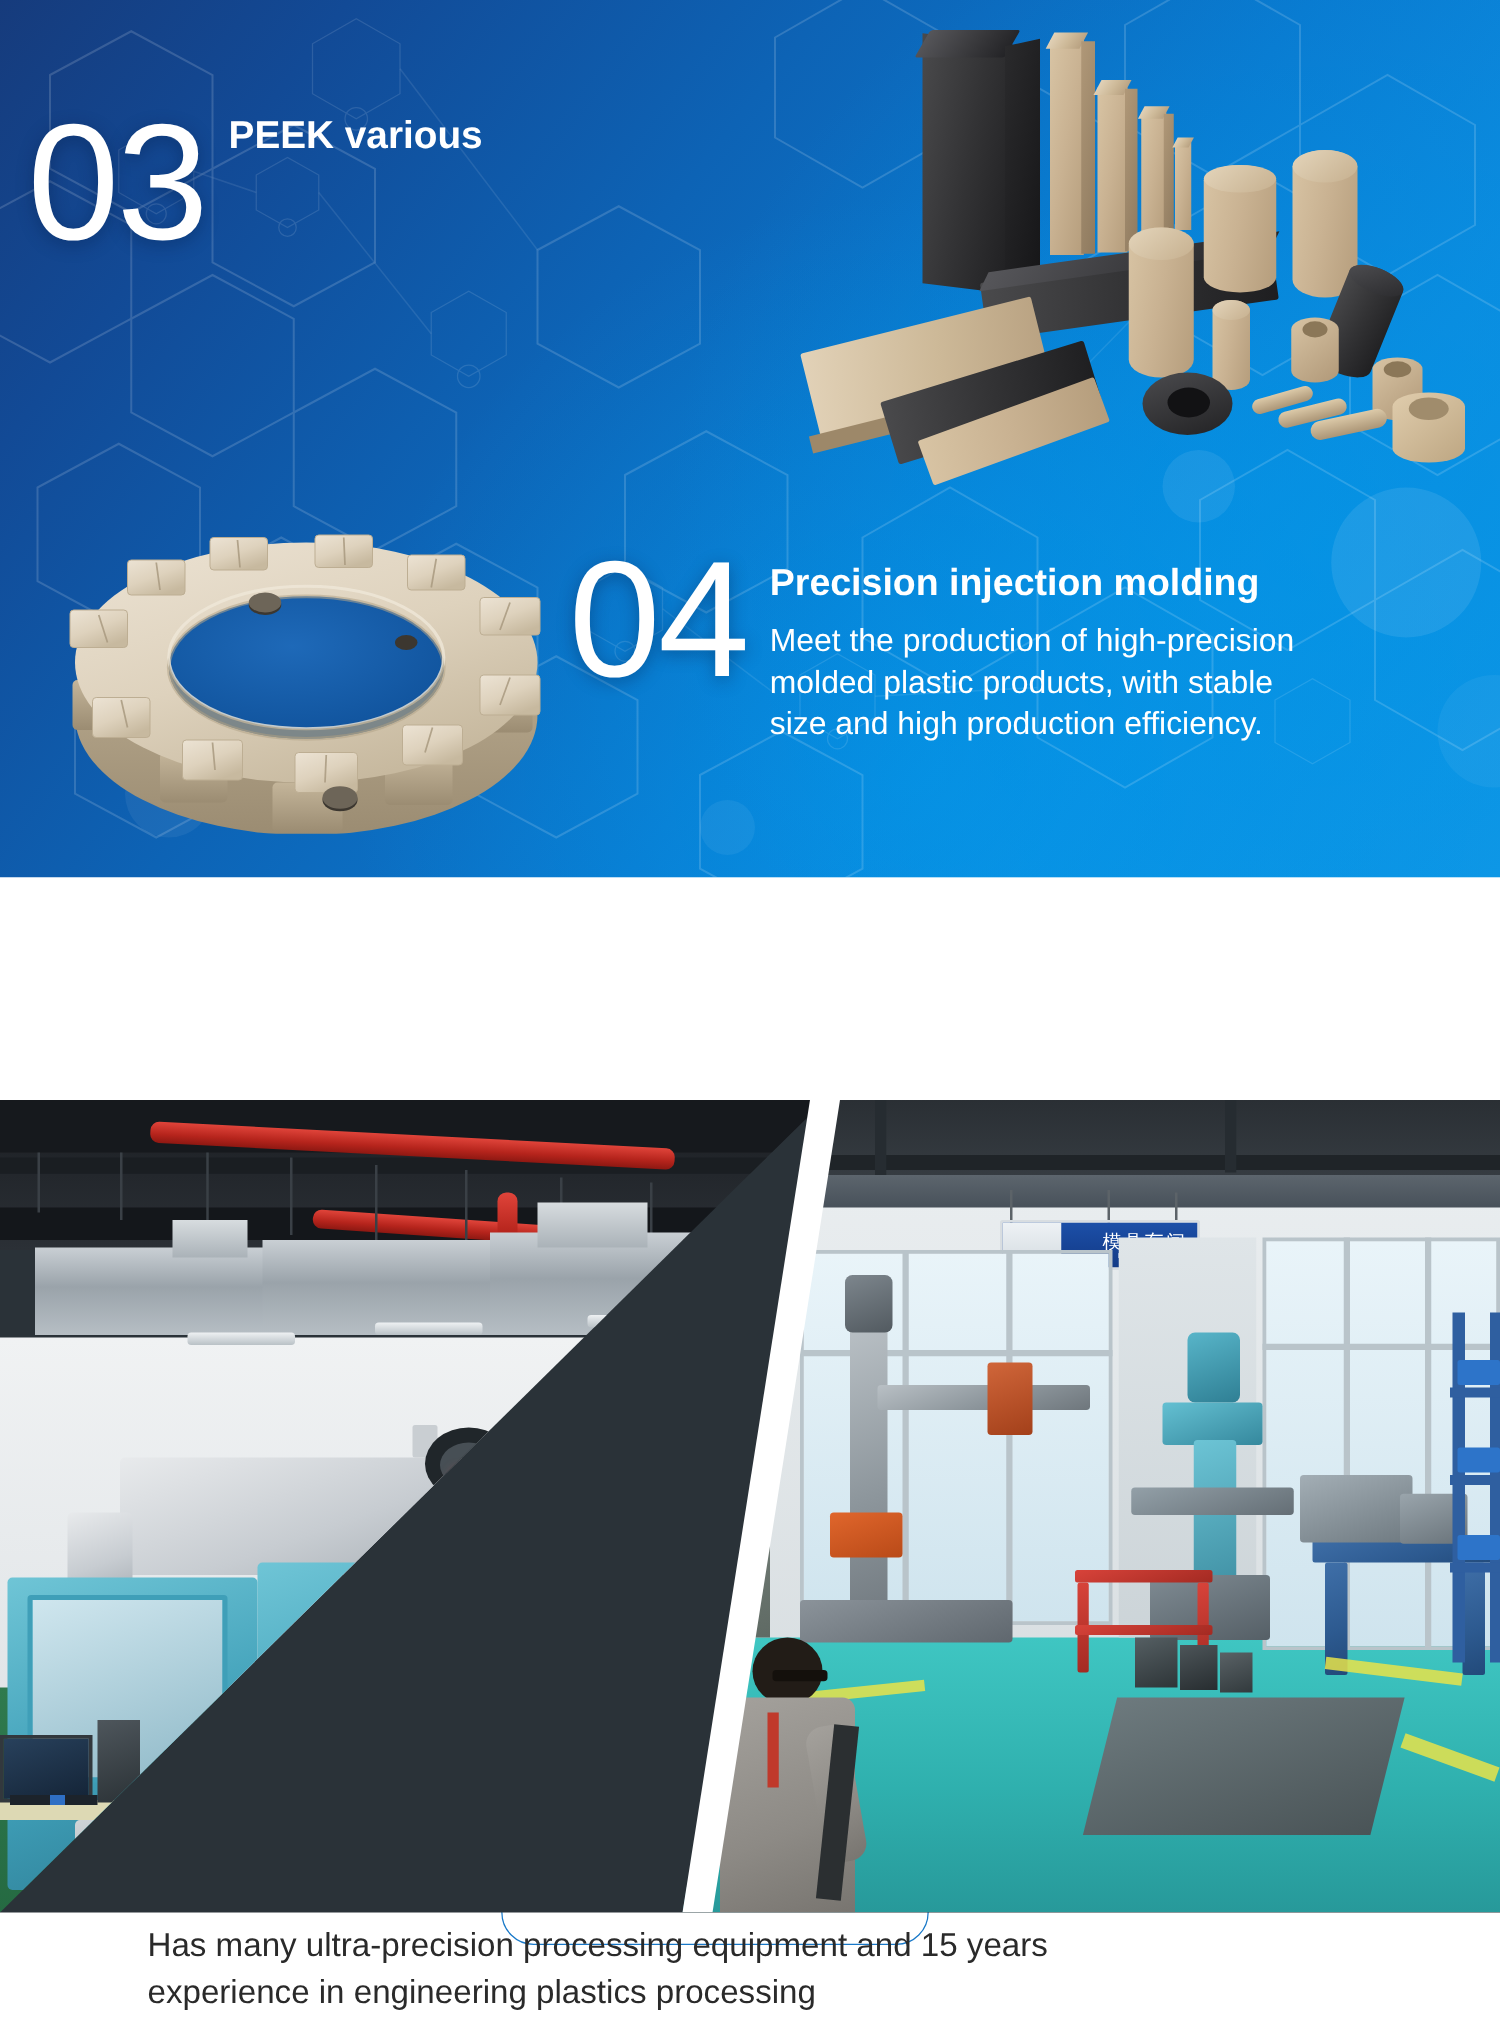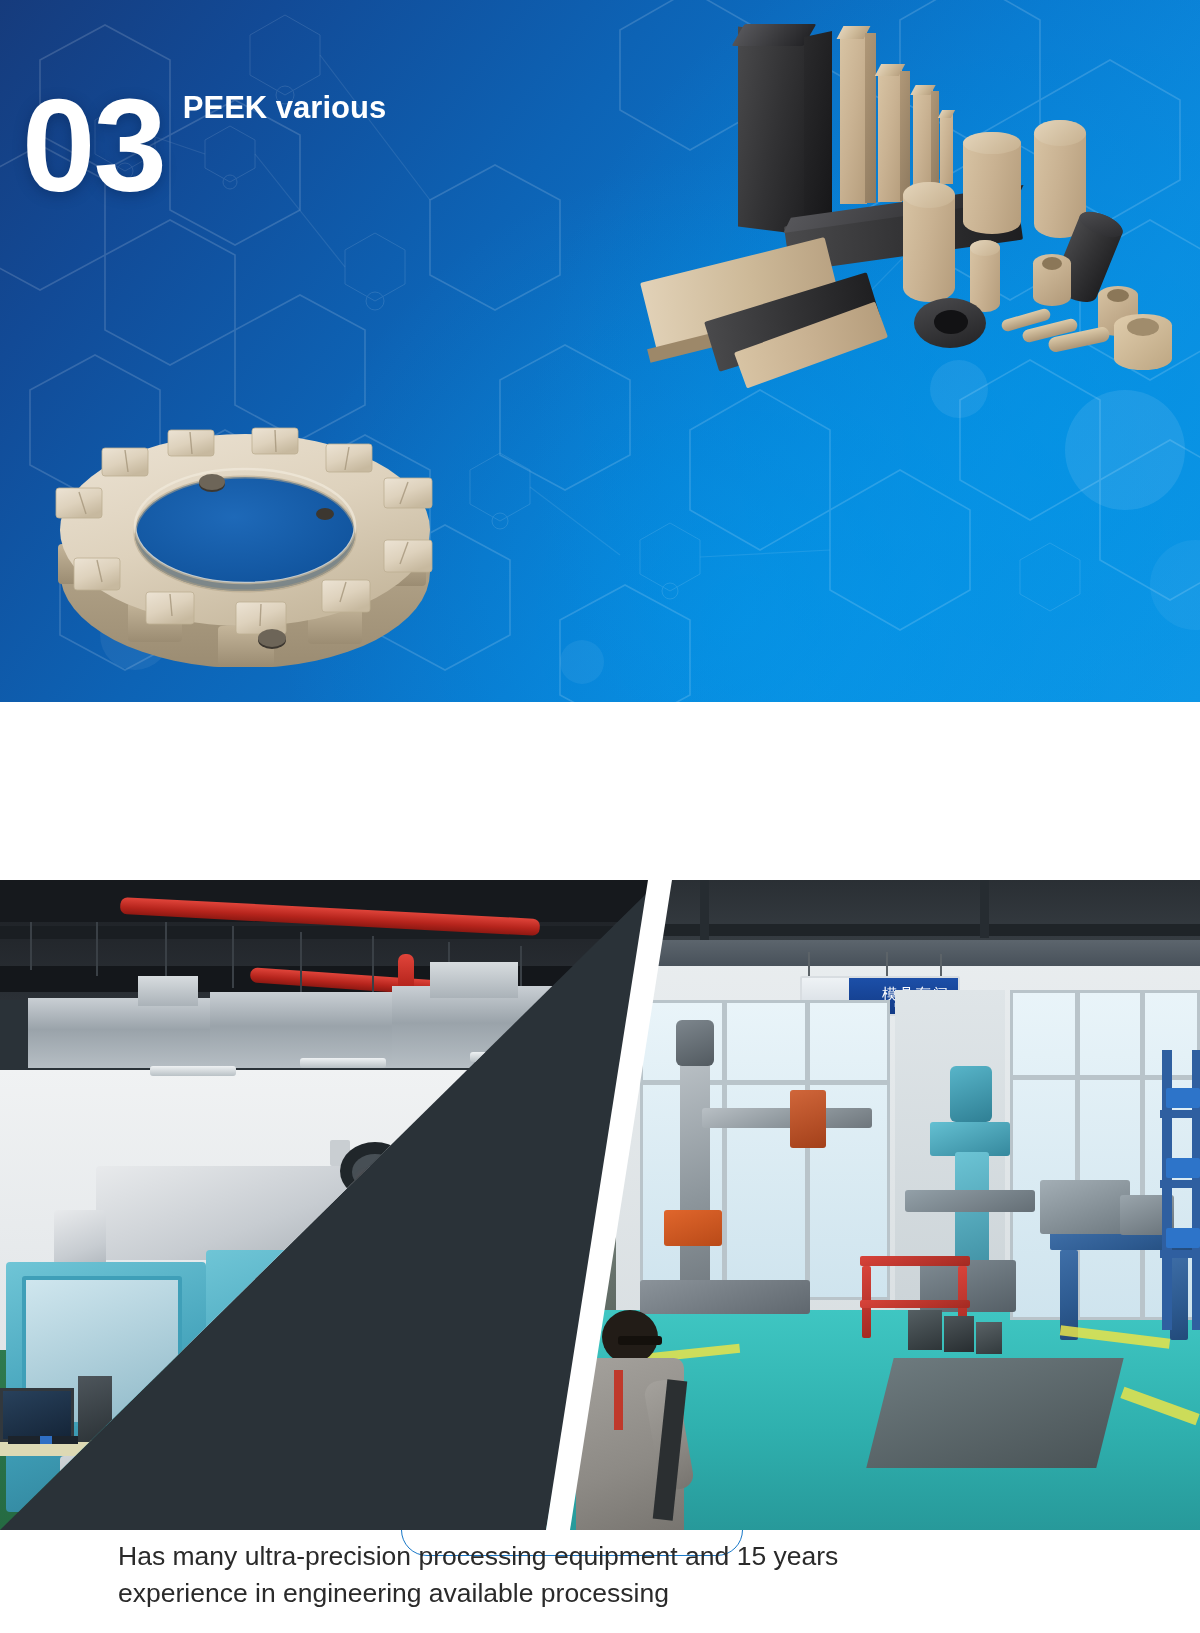--- a/index.html
+++ b/index.html
@@ -21,21 +21,21 @@
   }
   .hexlayer { position:absolute; inset:0; opacity:.30; }
   .bubbles { position:absolute; inset:0; }
   .bub { position:absolute; border-radius:50%; background:rgba(255,255,255,0.07); }
 
   
   .item03 { position:absolute; left:22px; top:84px; width:640px; display:flex; align-items:flex-start; }
   .item04 { position:absolute; left:455px; top:434px; width:700px; display:flex; align-items:flex-start; }
 
   .bignum {
-    color:#ffffff; font-weight:bold; font-size:132px; line-height:.94;
+    color:#ffffff; font-weight:normal; font-size:132px; line-height:.94;
     letter-spacing:-2px; flex:0 0 auto;
     text-shadow:0 3px 14px rgba(0,24,60,.35);
   }
   .txtcol { padding-left:18px; padding-top:6px; }
   .item04 .txtcol { padding-top:16px; }
   .head {
     color:#ffffff; font-size:31px; font-weight:bold; line-height:1.15;
     white-space:nowrap; margin-bottom:12px;
   }
   .item04 .head { font-size:30px; }
@@ -340,20 +340,27 @@
       </svg>
     </div>
 
     <div class="item03">
       <div class="bignum">03</div>
       <div class="txtcol">
         <div class="head">PEEK various</div>
       </div>
     </div>
 
+    <div class="item04">
+      <div class="bignum">04</div>
+      <div class="txtcol">
+        <div class="head">Precision injection molding</div>
+        <div class="body">Meet the production of high-precision molded plastic products, with stable size and high production efficiency.</div>
+      </div>
+    </div>
   </div>
 
   <div class="band">
     <div class="arrow-row">
       <div class="ahead l"></div>
       <div class="abar left"></div>
       <div class="abar right"></div>
       <div class="ahead r"></div>
     </div>
     <div class="strength-box">
@@ -549,16 +556,16 @@
       <div class="lf" style="left:430px; top:600px; width:270px; height:50px; background:#e0d54e; opacity:.55; transform:rotate(-6deg);"></div>
     </div>
 
     <svg class="divider" viewBox="0 0 1200 650" preserveAspectRatio="none">
       <polygon points="648,0 672,0 570,650 546,650" fill="#ffffff"></polygon>
     </svg>
   </div>
 
   <div class="caption">
     <div>Has many ultra-precision processing equipment and 15 years</div>
-    <div>experience in engineering available processing</div>
+    <div>experience in engineering plastics processing</div>
   </div>
 
 </div>
 
 </body></html>

